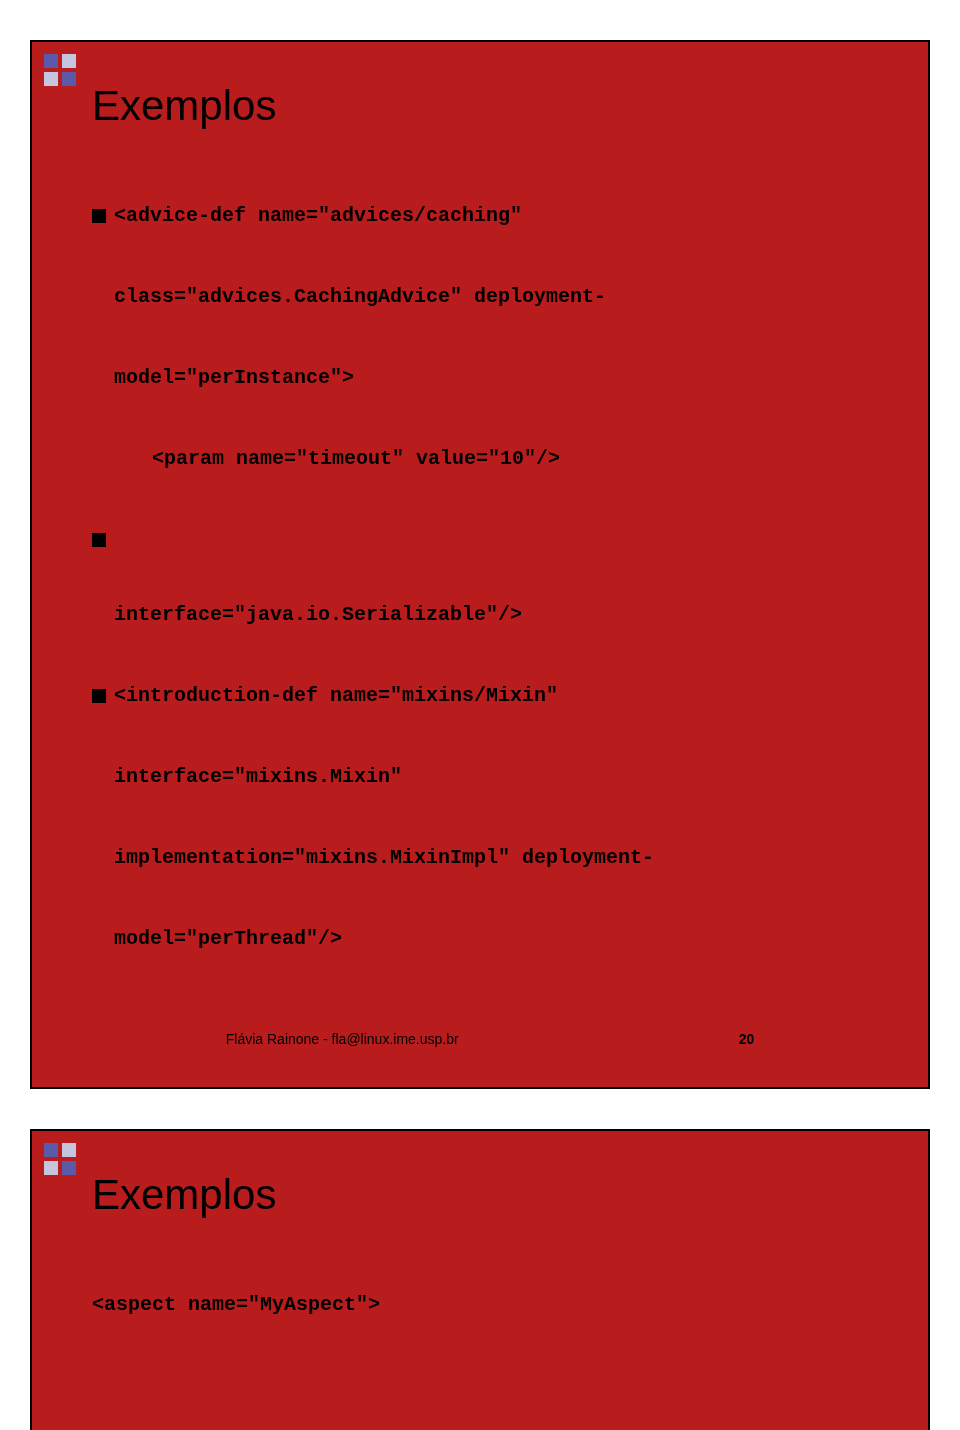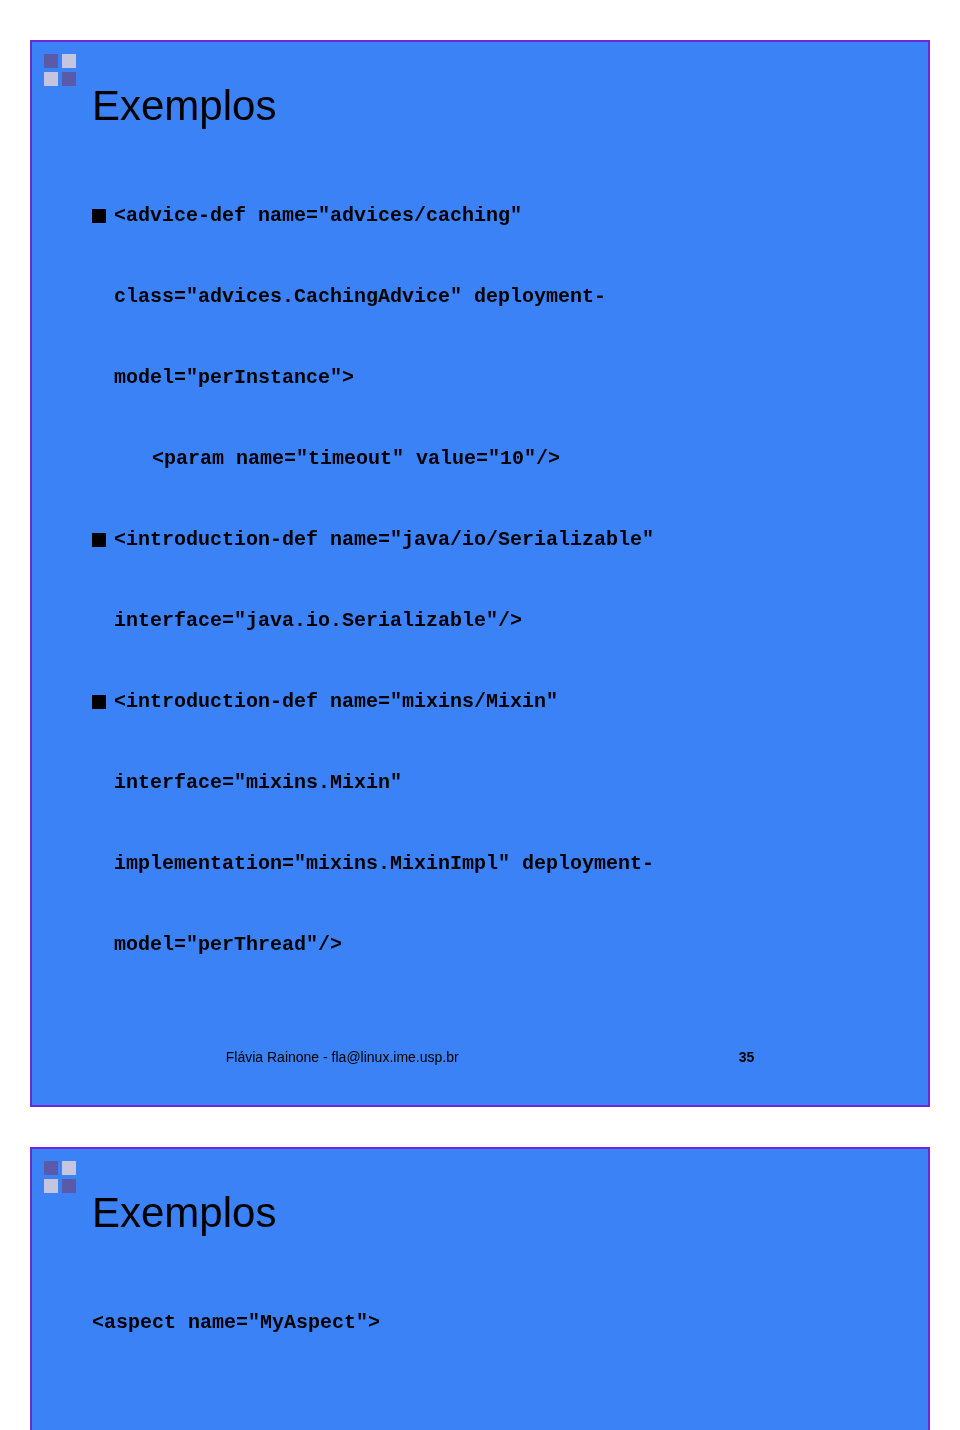--- a/index.html
+++ b/index.html
@@ -3,25 +3,25 @@
 <meta charset="utf-8">
 <style>
   body {
     margin: 0;
     padding: 0;
     background: #fff;
     font-family: Arial, Helvetica, sans-serif;
     width: 960px;
   }
   .slide-frame {
-    border: 2px solid #6d28d9;
+    border: 2px solid #000000;
     margin: 40px 30px;
     padding: 0;
     position: relative;
-    background: #3b82f6;
+    background: #b91c1c;
   }
   .corner-decor {
     position: absolute;
     top: 12px;
     left: 12px;
     display: grid;
     grid-template-columns: 14px 14px 14px;
     grid-template-rows: 14px 14px 14px;
     gap: 4px;
   }
@@ -57,21 +57,21 @@
     height: 14px;
     background: #000;
     flex-shrink: 0;
     margin-top: 7px;
     margin-right: 8px;
   }
   .indent1 { padding-left: 22px; }
   .footer {
     text-align: center;
     font-size: 14px;
-    margin-top: 37px;
+    margin-top: 25px;
     padding-bottom: 10px;
     display: flex;
     justify-content: center;
     gap: 280px;
   }
   .footer .author { color: #000; }
   .footer .num { font-weight: bold; }
 </style>
 </head>
 <body>
@@ -88,30 +88,30 @@
       <div class="sq"></div>
       <div class="sq"></div>
   </div>
   <div class="slide-inner">
     <div class="slide-title">Exemplos</div>
     <div class="code-block">
       <div class="bullet-line"><span class="bullet"></span><span>&lt;advice-def name="advices/caching"</span></div>
       <div class="indent1"><span>class="advices.CachingAdvice" deployment-</span></div>
       <div class="indent1"><span>model="perInstance"&gt;</span></div>
       <div style="padding-left:60px;"><span>&lt;param name="timeout" value="10"/&gt;</span></div>
-      <div class="bullet-line"><span class="bullet"></span><span>&lt;introduction-def name="java/io/Serializable"</span></div>
+      <div class="bullet-line"><span class="bullet"></span></div>
       <div class="indent1"><span>interface="java.io.Serializable"/&gt;</span></div>
       <div class="bullet-line"><span class="bullet"></span><span>&lt;introduction-def name="mixins/Mixin"</span></div>
       <div class="indent1"><span>interface="mixins.Mixin"</span></div>
       <div class="indent1"><span>implementation="mixins.MixinImpl" deployment-</span></div>
       <div class="indent1"><span>model="perThread"/&gt;</span></div>
     </div>
     <div class="footer">
       <span class="author">Flávia Rainone - fla@linux.ime.usp.br</span>
-      <span class="num">35</span>
+      <span class="num">20</span>
     </div>
   </div>
 </div>
 
 <div class="slide-frame">
   <div class="corner-decor">
     <div class="sq dark"></div>
       <div class="sq light"></div>
       <div class="sq"></div>
     <div class="sq light"></div>

